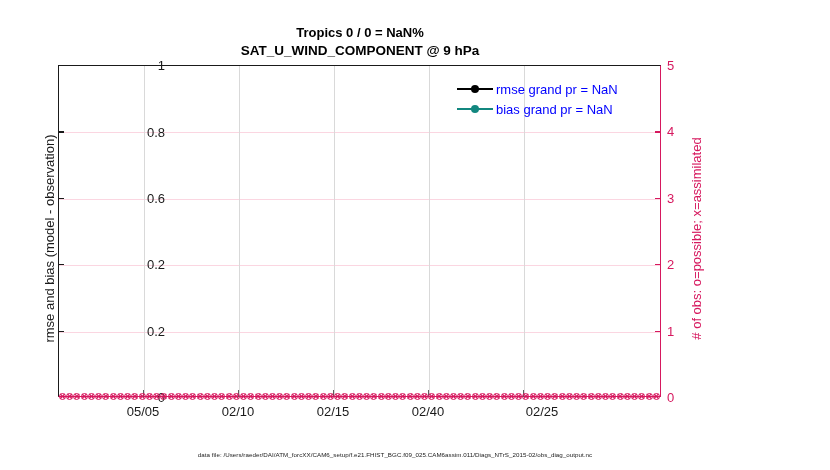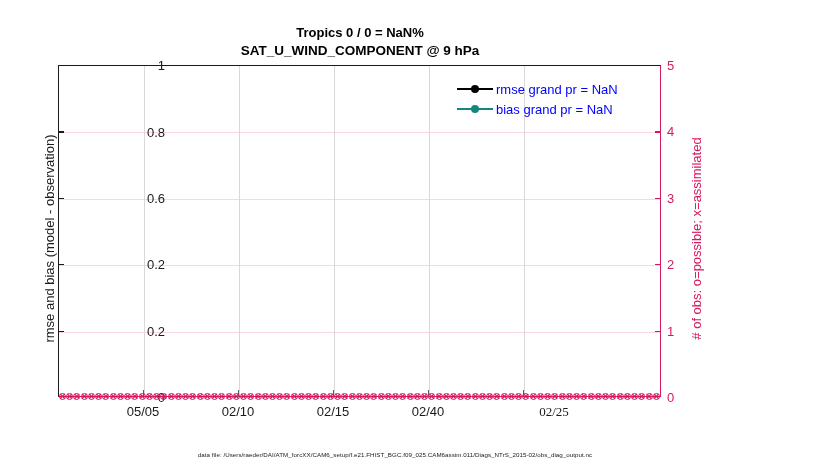--- a/index.html
+++ b/index.html
@@ -208,21 +208,21 @@
       <div class="ytick-mark-right" style="top: 131.4px;"></div>
       <div class="ytick-right" style="top: 65px;">5</div>
       <div class="xtick" style="left: 143px;">05/05</div>
       <div class="xtick-mark" style="left: 143px;"></div>
       <div class="xtick" style="left: 238px;">02/10</div>
       <div class="xtick-mark" style="left: 238px;"></div>
       <div class="xtick" style="left: 333px;">02/15</div>
       <div class="xtick-mark" style="left: 333px;"></div>
       <div class="xtick" style="left: 428px;">02/40</div>
       <div class="xtick-mark" style="left: 428px;"></div>
-      <div class="xtick" style="left: 554px; font-family: Liberation Serif, serif;">02/25</div>
+      <div class="xtick" style="left: 542px;">02/25</div>
       <div class="xtick-mark" style="left: 523px;"></div>
     </div>
 
   <div class="ylabel-left">rmse and bias (model - observation)</div>
 
   <div class="ylabel-right"># of obs: o=possible; x=assimilated</div>
 
 
   <div class="obs-band" id="obsband">
       <span class="obs-o" style="left: 0px;"></span>

